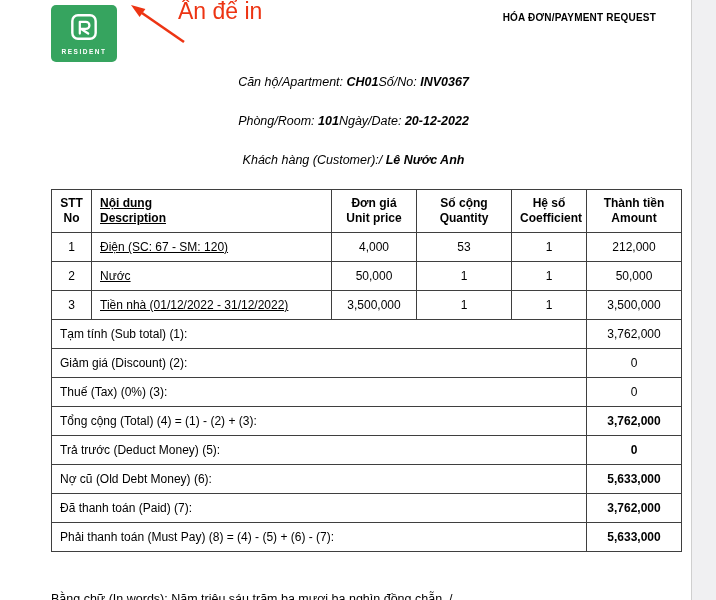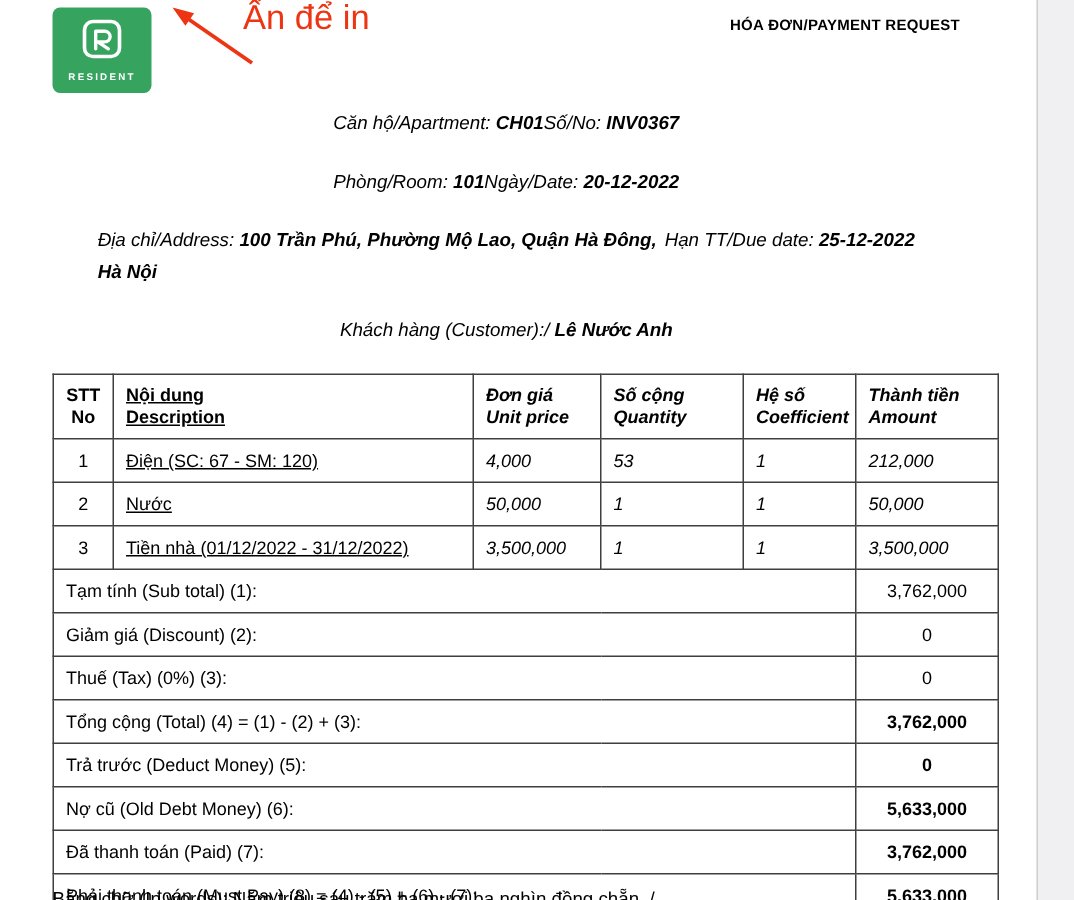--- a/index.html
+++ b/index.html
@@ -1,21 +1,21 @@
 <!DOCTYPE html>
 <html><head>
 <meta charset="utf-8">
 <style>
   * { box-sizing: border-box; margin: 0; padding: 0; }
   html,body { width:716px; height:600px; }
   body {
     font-family: "Liberation Sans", "DejaVu Sans", sans-serif;
     background:#ffffff; color:#000; position:relative; overflow:hidden;
   }
-  .page { position:absolute; left:0; top:0; width:691px; height:600px; background:#fff; overflow:hidden; }
+  .page { position:absolute; left:16px; top:0; width:691px; height:600px; background:#fff; overflow:hidden; }
   .right-strip { position:absolute; left:691px; top:0; width:25px; height:600px; background:#f0f0f2; border-left:1px solid #cfcfcf; }
 
   
   .header { position:relative; height:62px; }
   .logo {
     position:absolute; left:35px; top:5px; width:66px; height:57px;
     background:#36a45f; border-radius:5px; display:flex; flex-direction:column;
     align-items:center; justify-content:center; cursor:pointer;
   }
   .logo-text { color:#fff; font-size:6.5px; letter-spacing:1.5px; margin-top:3px; font-weight:bold; }
@@ -28,21 +28,21 @@
   .info-row { display:flex; justify-content:center; align-items:flex-start; margin-bottom:18px; line-height:21px;font-style:italic; }
   .info-left.address { width:378px; }
   .b { font-weight:bold; }
 
   
   table { border-collapse:collapse; margin:6px 51px 0 35px; width:630px; font-size:12px; table-layout:fixed; }
   th, td { border:1px solid #3f3f3f; padding:6px 8px; vertical-align:middle; }
   th { font-weight:bold; line-height:15px; }
   th.c, td.c { text-align:center; }
   th.l, td.l { text-align:left;text-decoration:underline; }
-  th.r, td.r { text-align:left;font-style:italic; }
+  th.r, td.r { text-align:center; }
   tbody td { height:29px; }
   .sum-label { text-align:left; }
   .sum-value { text-align:center; }
 
   
   .in-words { position:absolute; left:35px; top:592px; font-size:12.5px; white-space:nowrap; }
 </style>
 </head>
 <body>
 
@@ -84,30 +84,20 @@
       <div class="info-left">
         <span>Phòng/Room:</span>
         <span class="b">101</span>
       </div>
       <div class="info-right">
         <span>Ngày/Date:</span>
         <span class="b">20-12-2022</span>
       </div>
     </div>
 
-    <div class="info-row">
-      <div class="info-left address">
-        <span>Địa chỉ/Address:</span>
-        <span class="b">100 Trần Phú, Phường Mộ Lao, Quận Hà Đông, Hà Nội</span>
-      </div>
-      <div class="info-right">
-        <span>Hạn TT/Due date:</span>
-        <span class="b">25-12-2022</span>
-      </div>
-    </div>
 
     <div class="info-row">
       <div class="info-left">
         <span>Khách hàng (Customer):/</span>
         <span class="b">Lê Nước Anh</span>
       </div>
     </div>
   </div>
 
   <table>

